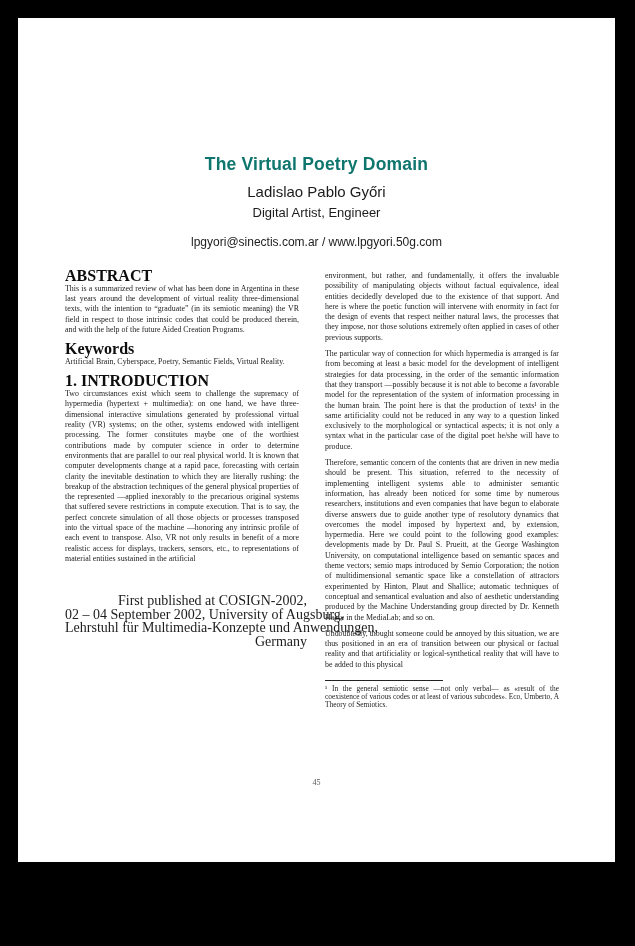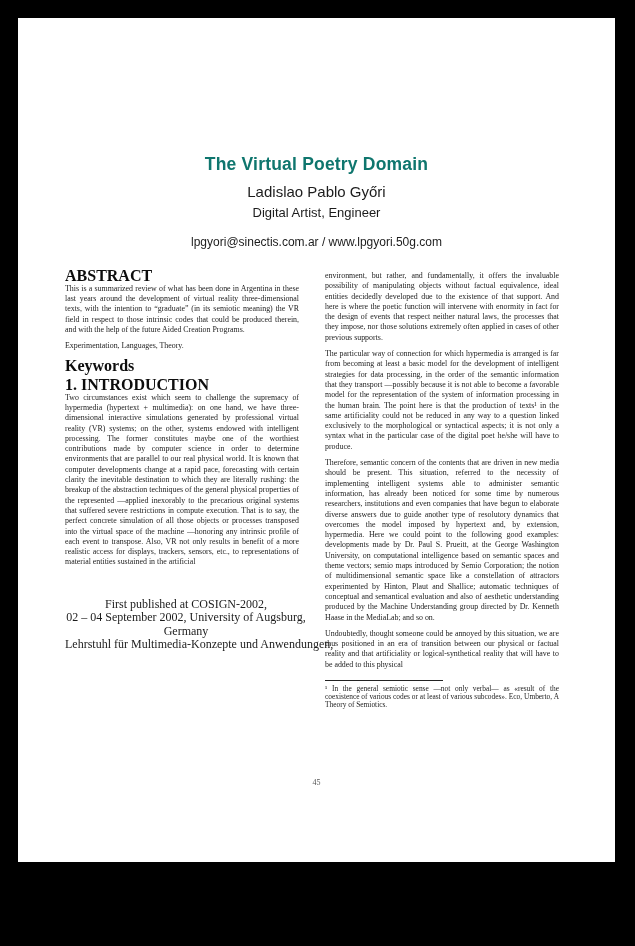--- a/index.html
+++ b/index.html
@@ -30,21 +30,21 @@
     padding:0 47px;margin-top:22px;
     font-size:7.9px;line-height:10.3px;
   }
   .col{width:242px;}
   .sec-heading{
     font-size:16px;font-weight:bold;margin:9px 0 2.5px 0;color:#0d0d0d;
   }
   .sec-heading.first{margin-top:0;}
   .col p{margin:0 8px 6px 0;text-align:justify;font-family:Liberation Serif, serif;}
   .pub-note{
-    margin-top:30px;font-size:12px;line-height:13.5px;text-align:center;
+    margin-top:30px;font-size:14px;line-height:13.5px;text-align:right;
   }
   .pub-note div{white-space:nowrap;}
   
   .footnote-rule{
     width:118px;border-top:1px solid #222;margin:10px 0 4px 0;height:0;
   }
   .footnote{
     font-size:7.4px;line-height:8px;text-align:justify;margin:0;
   }
   
@@ -64,32 +64,32 @@
     <div class="paper-role">Digital Artist, Engineer</div>
     <div class="paper-contact">lpgyori@sinectis.com.ar  /  www.lpgyori.50g.com</div>
   </header>
 
   <div class="columns">
 
     <div class="col">
       <div class="sec-heading first">ABSTRACT</div>
       <p>This is a summarized review of what has been done in Argentina in these last years around the development of virtual reality three-dimensional texts, with the intention to “graduate” (in its semiotic meaning) the VR field in respect to those intrinsic codes that could be produced therein, and with the help of the future Aided Creation Programs.</p>
 
-      <p>Experimentation, Languages, Theory.</p>
 
       <div class="sec-heading">Keywords</div>
+      <p>Artificial Brain, Cyberspace, Poetry, Semantic Fields, Virtual Reality.</p>
 
       <div class="sec-heading">1. INTRODUCTION</div>
       <p>Two circumstances exist which seem to challenge the supremacy of hypermedia (hypertext + multimedia): on one hand, we have three-dimensional interactive simulations generated by professional virtual reality (VR) systems; on the other, systems endowed with intelligent processing. The former constitutes maybe one of the worthiest contributions made by computer science in order to determine environments that are parallel to our real physical world. It is known that computer developments change at a rapid pace, forecasting with certain clarity the inevitable destination to which they are literally rushing: the breakup of the abstraction techniques of the general physical properties of the represented —applied inexorably to the precarious original systems that suffered severe restrictions in compute execution. That is to say, the perfect concrete simulation of all those objects or processes transposed into the virtual space of the machine —honoring any intrinsic profile of each event to transpose. Also, VR not only results in benefit of a more realistic access for displays, trackers, sensors, etc., to representations of material entities sustained in the artificial</p>
 
       <div class="pub-note">
         <div>First published at COSIGN-2002,</div>
         <div>02 – 04 September 2002, University of Augsburg,</div>
+        <div>Lehrstuhl für Multimedia-Konzepte und Anwendungen,</div>
         <div>Germany</div>
-        <div>Lehrstuhl für Multimedia-Konzepte und Anwendungen,</div>
       </div>
     </div>
 
     <div class="col">
       <p>environment, but rather, and fundamentally, it offers the invaluable possibility of manipulating objects without factual equivalence, ideal entities decidedly developed due to the existence of that support. And here is where the poetic function will intervene with enormity in fact for the design of events that respect neither natural laws, the processes that they impose, nor those solutions extremely often applied in cases of other previous supports.</p>
       <p>The particular way of connection for which hypermedia is arranged is far from becoming at least a basic model for the development of intelligent strategies for data processing, in the order of the semantic information that they transport —possibly because it is not able to become a favorable model for the representation of the system of information processing in the human brain. The point here is that the production of texts¹ in the same artificiality could not be reduced in any way to a question linked exclusively to the morphological or syntactical aspects; it is not only a syntax what in the particular case of the digital poet he/she will have to produce.</p>
       <p>Therefore, semantic concern of the contents that are driven in new media should be present. This situation, referred to the necessity of implementing intelligent systems able to administer semantic information, has already been noticed for some time by numerous researchers, institutions and even companies that have begun to elaborate diverse answers due to guide another type of resolutory dynamics that overcomes the model imposed by hypertext and, by extension, hypermedia. Here we could point to the following good examples: developments made by Dr. Paul S. Prueitt, at the George Washington University, on computational intelligence based on semantic spaces and theme vectors; semio maps introduced by Semio Corporation; the notion of multidimensional semantic space like a constellation of attractors experimented by Hinton, Plaut and Shallice; automatic techniques of conceptual and semantical evaluation and also of aesthetic understanding produced by the Machine Understanding group directed by Dr. Kenneth Haase in the MediaLab; and so on.</p>
       <p>Undoubtedly, thought someone could be annoyed by this situation, we are thus positioned in an era of transition between our physical or factual reality and that artificiality or logical-synthetical reality that will have to be added to this physical</p>
 
       <div class="footnote-rule"></div>

